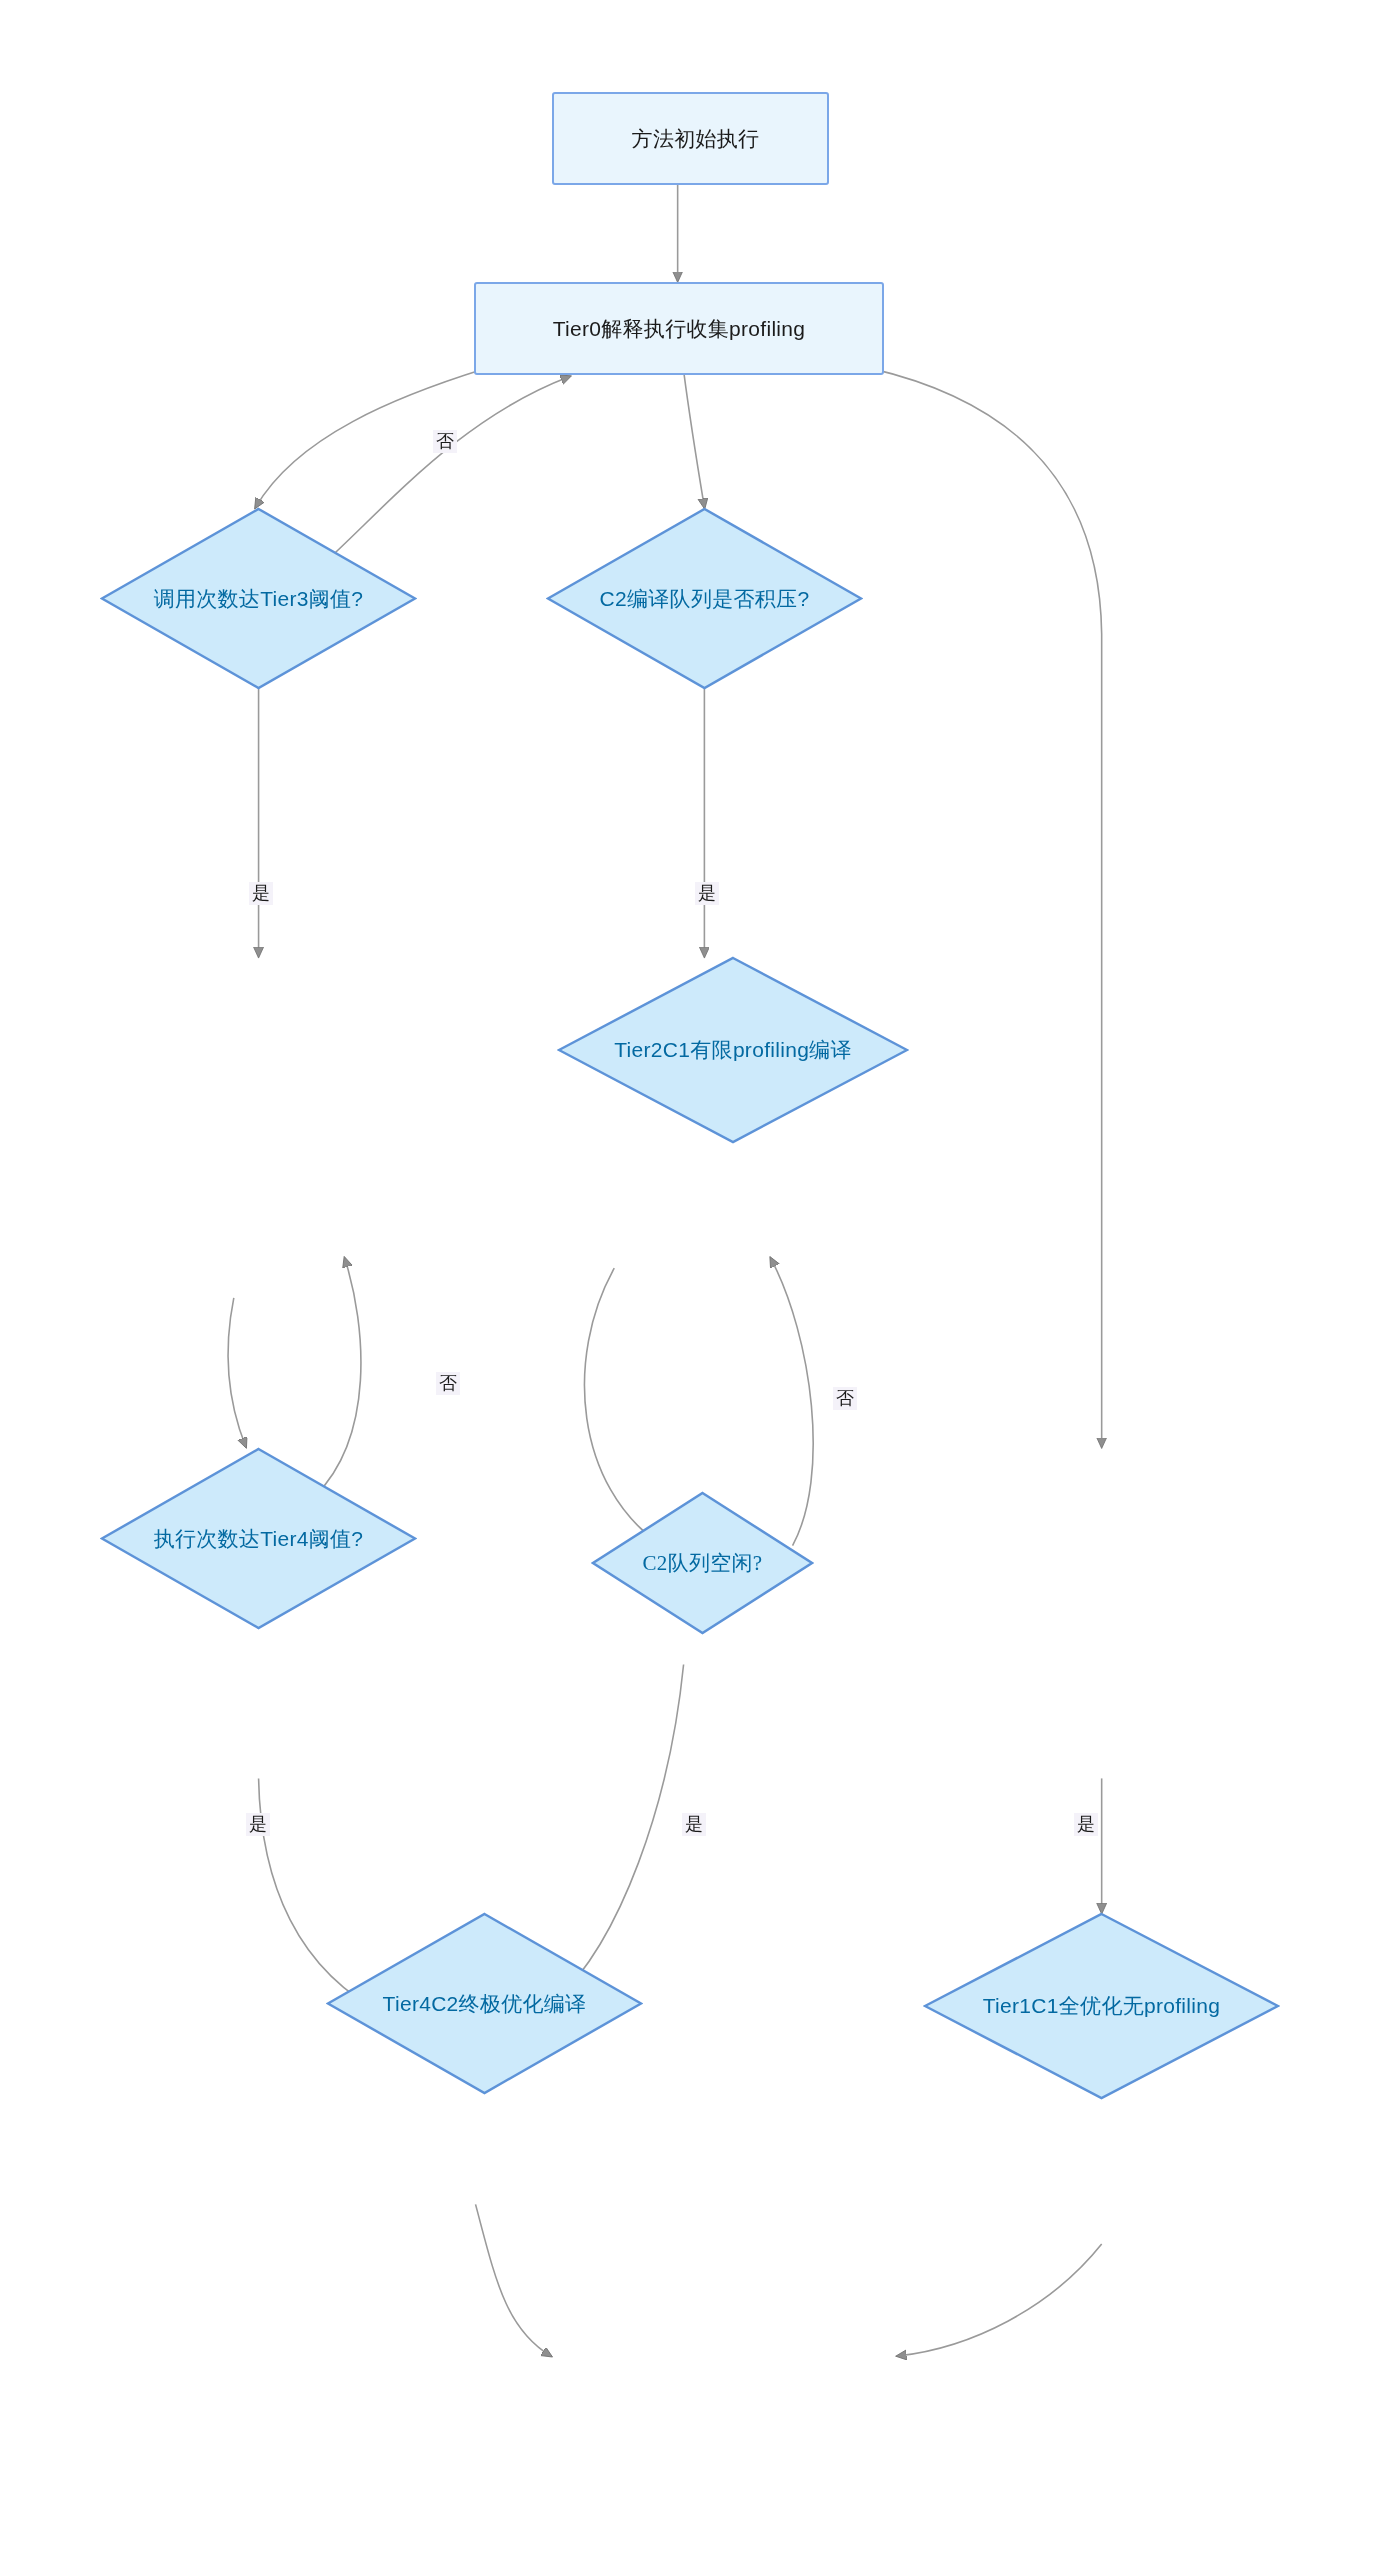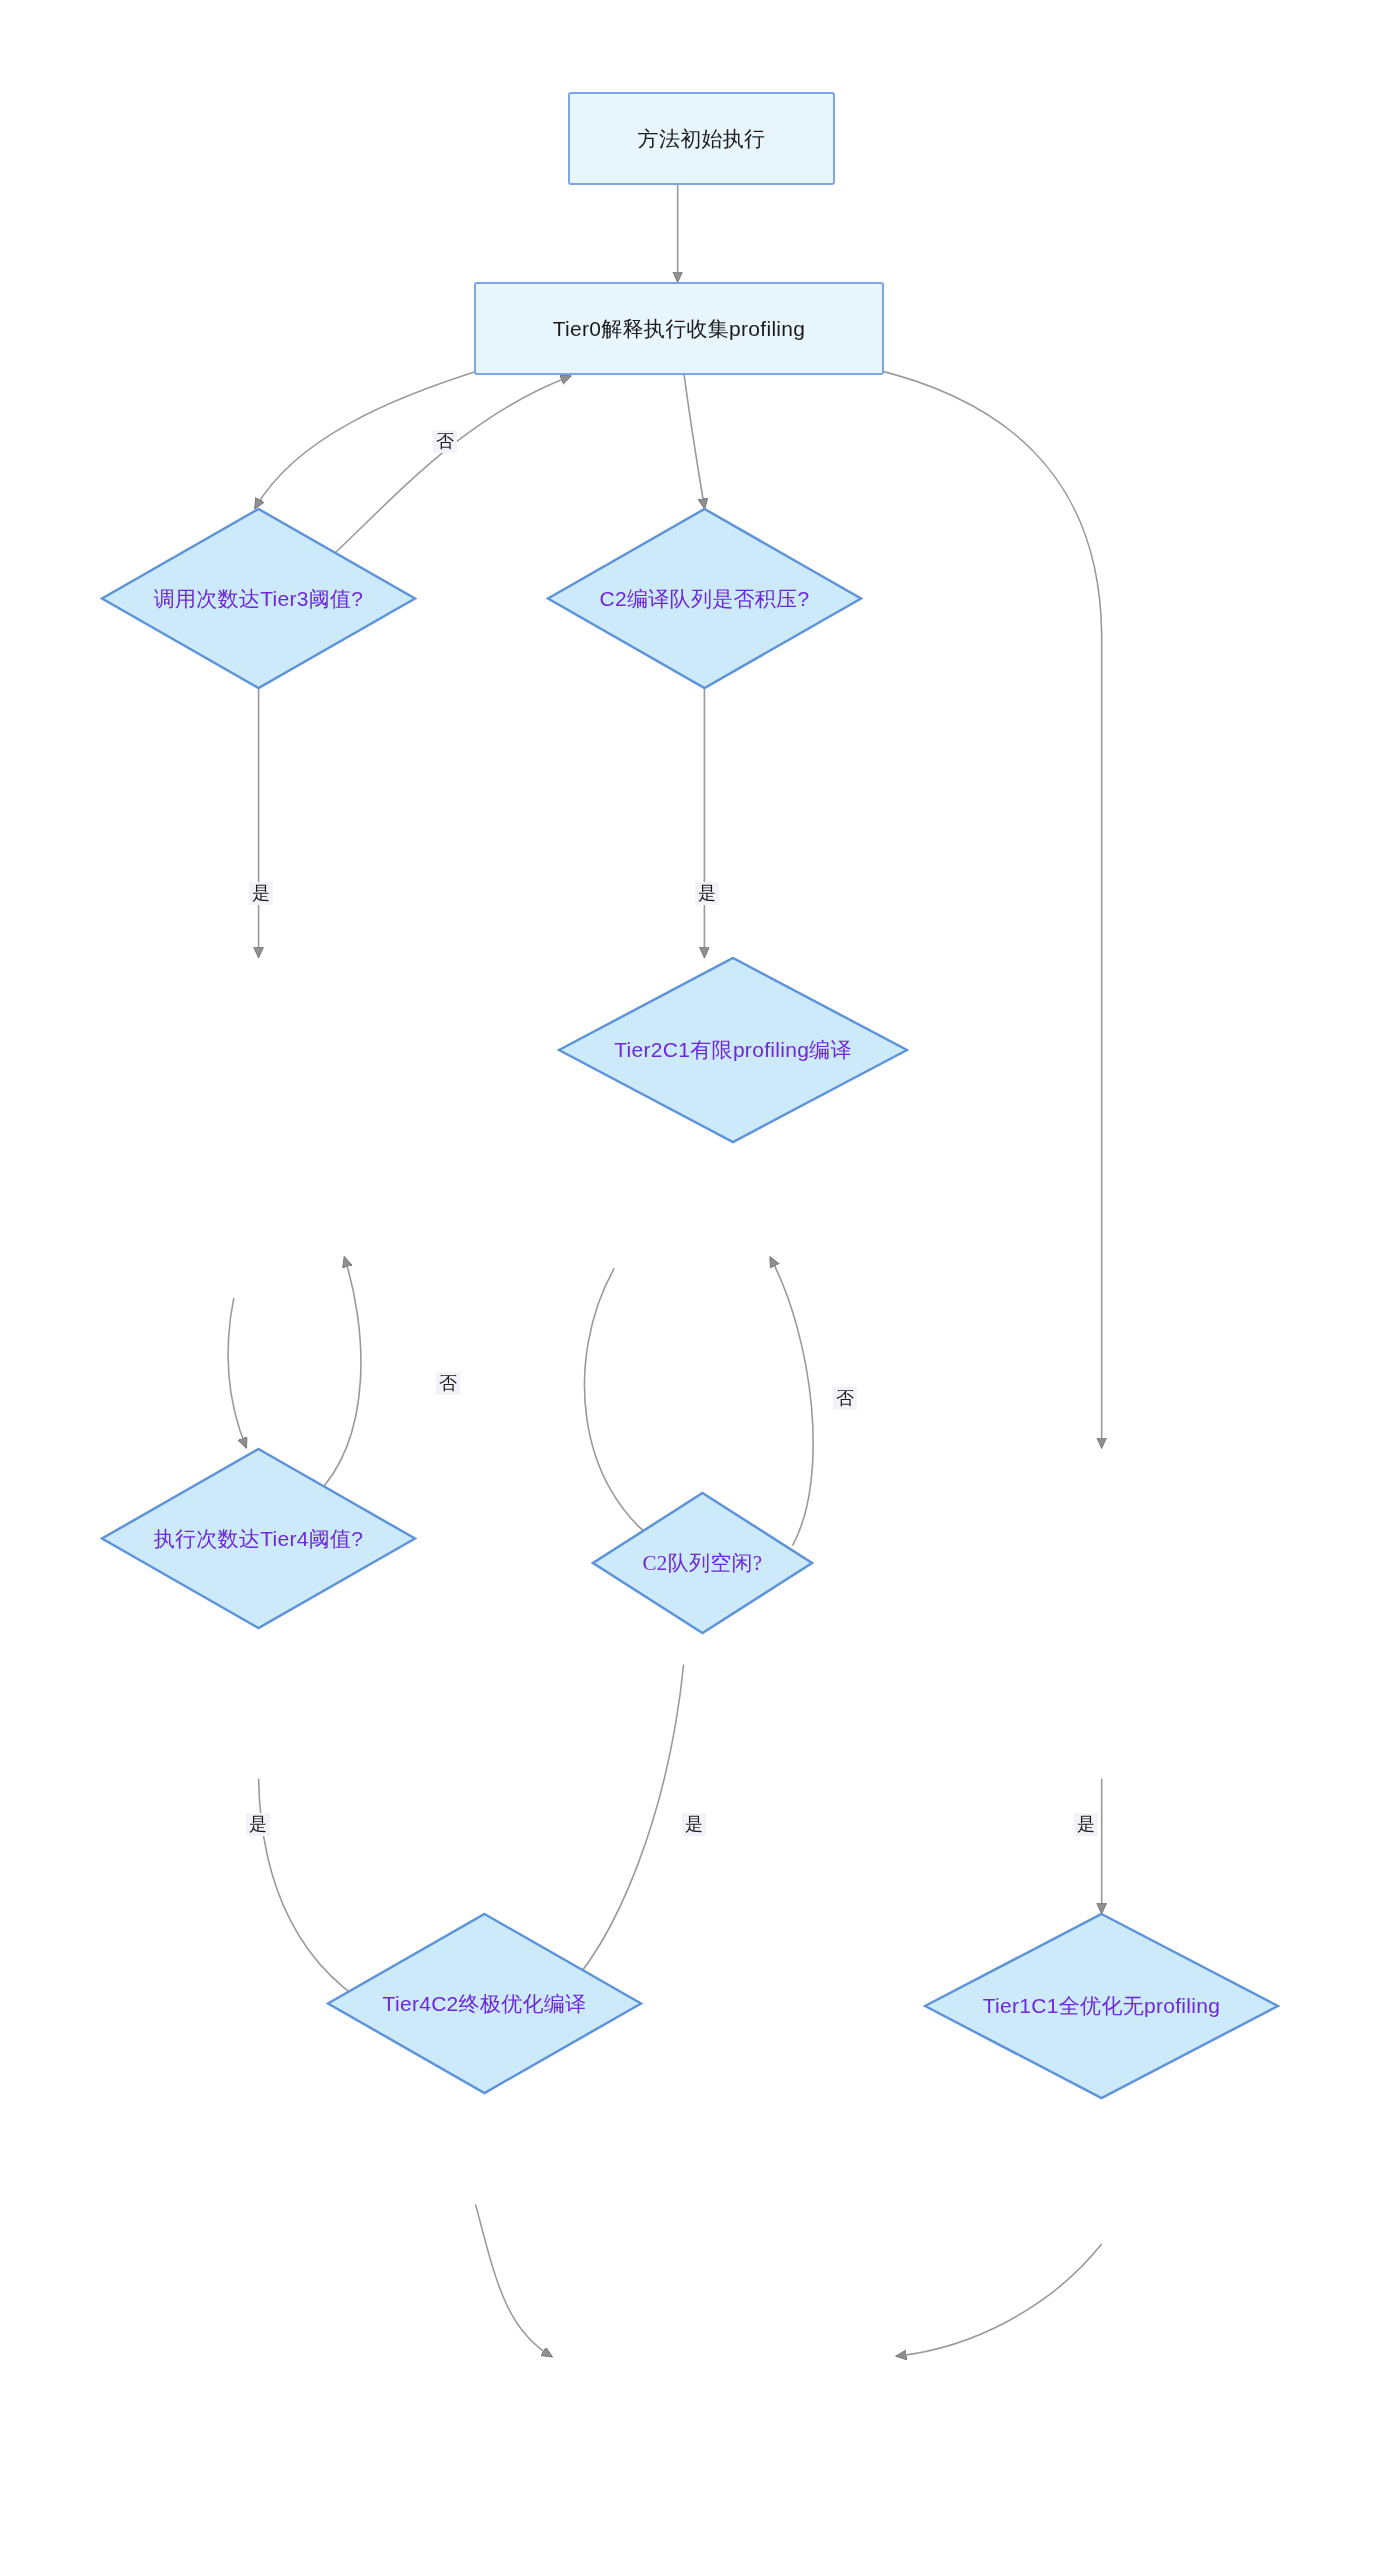--- a/index.html
+++ b/index.html
@@ -3,21 +3,21 @@
 <meta charset="utf-8">
 <style>
   html,body{margin:0;padding:0;background:#ffffff;}
   body{font-family:"Liberation Sans","DejaVu Sans",sans-serif;}
   #stage{position:relative;width:1387px;height:2576px;background:#ffffff;overflow:hidden;}
   #edges{position:absolute;left:0;top:0;width:1387px;height:2576px;}
   .node{position:absolute;display:flex;align-items:center;justify-content:center;text-align:center;color:#1b1b1b;}
   .rect{background:#e9f5fd;border:2px solid #7ba7e8;border-radius:3px;font-size:21px;letter-spacing:0.3px;}
   .diamond-wrap{position:absolute;}
   .diamond-shape{position:absolute;left:0;top:0;width:100%;height:100%;}
-  .diamond-label{position:absolute;left:0;top:0;width:100%;height:100%;display:flex;align-items:center;justify-content:center;font-size:21px;color:#6d28d9;pointer-events:none;letter-spacing:0.3px;}
+  .diamond-label{position:absolute;left:0;top:0;width:100%;height:100%;display:flex;align-items:center;justify-content:center;font-size:21px;color:#0369a1;pointer-events:none;letter-spacing:0.3px;}
   .edge-label{position:absolute;background:#f4f2f9;color:#1b1b1b;font-size:18px;padding:1px 3px;line-height:1.15;}
 </style>
 </head>
 <body>
 
 <div id="stage">
 
   <svg id="edges" viewBox="0 0 1400 2600">
     <defs>
       <marker id="arrow" markerWidth="12" markerHeight="12" refX="9" refY="5" orient="auto" markerUnits="userSpaceOnUse">
@@ -53,21 +53,21 @@
       <path d="M690,1680 C676,1820 626,1960 560,2020"></path>
 
       <path d="M1112,1795 L1112,1930"></path>
 
       <path d="M480,2225 C500,2300 510,2350 556,2378"></path>
 
       <path d="M1112,2265 C1060,2330 980,2370 906,2378"></path>
     </g>
   </svg>
 
-  <div class="node rect" style="left:568px;top:92px;width:263px;height:89px;">
+  <div class="node rect" style="left:552px;top:92px;width:263px;height:89px;padding-left:10px;">
     <span>方法初始执行</span>
   </div>
 
   <div class="node rect" style="left:474px;top:282px;width:406px;height:89px;align-items:center;">
     <span>Tier0解释执行收集profiling</span>
   </div>
 
 
   <div class="diamond-wrap" style="left:100px;top:507px;width:317px;height:183px;">
     <svg class="diamond-shape" viewBox="0 0 320 185" preserveAspectRatio="none">

